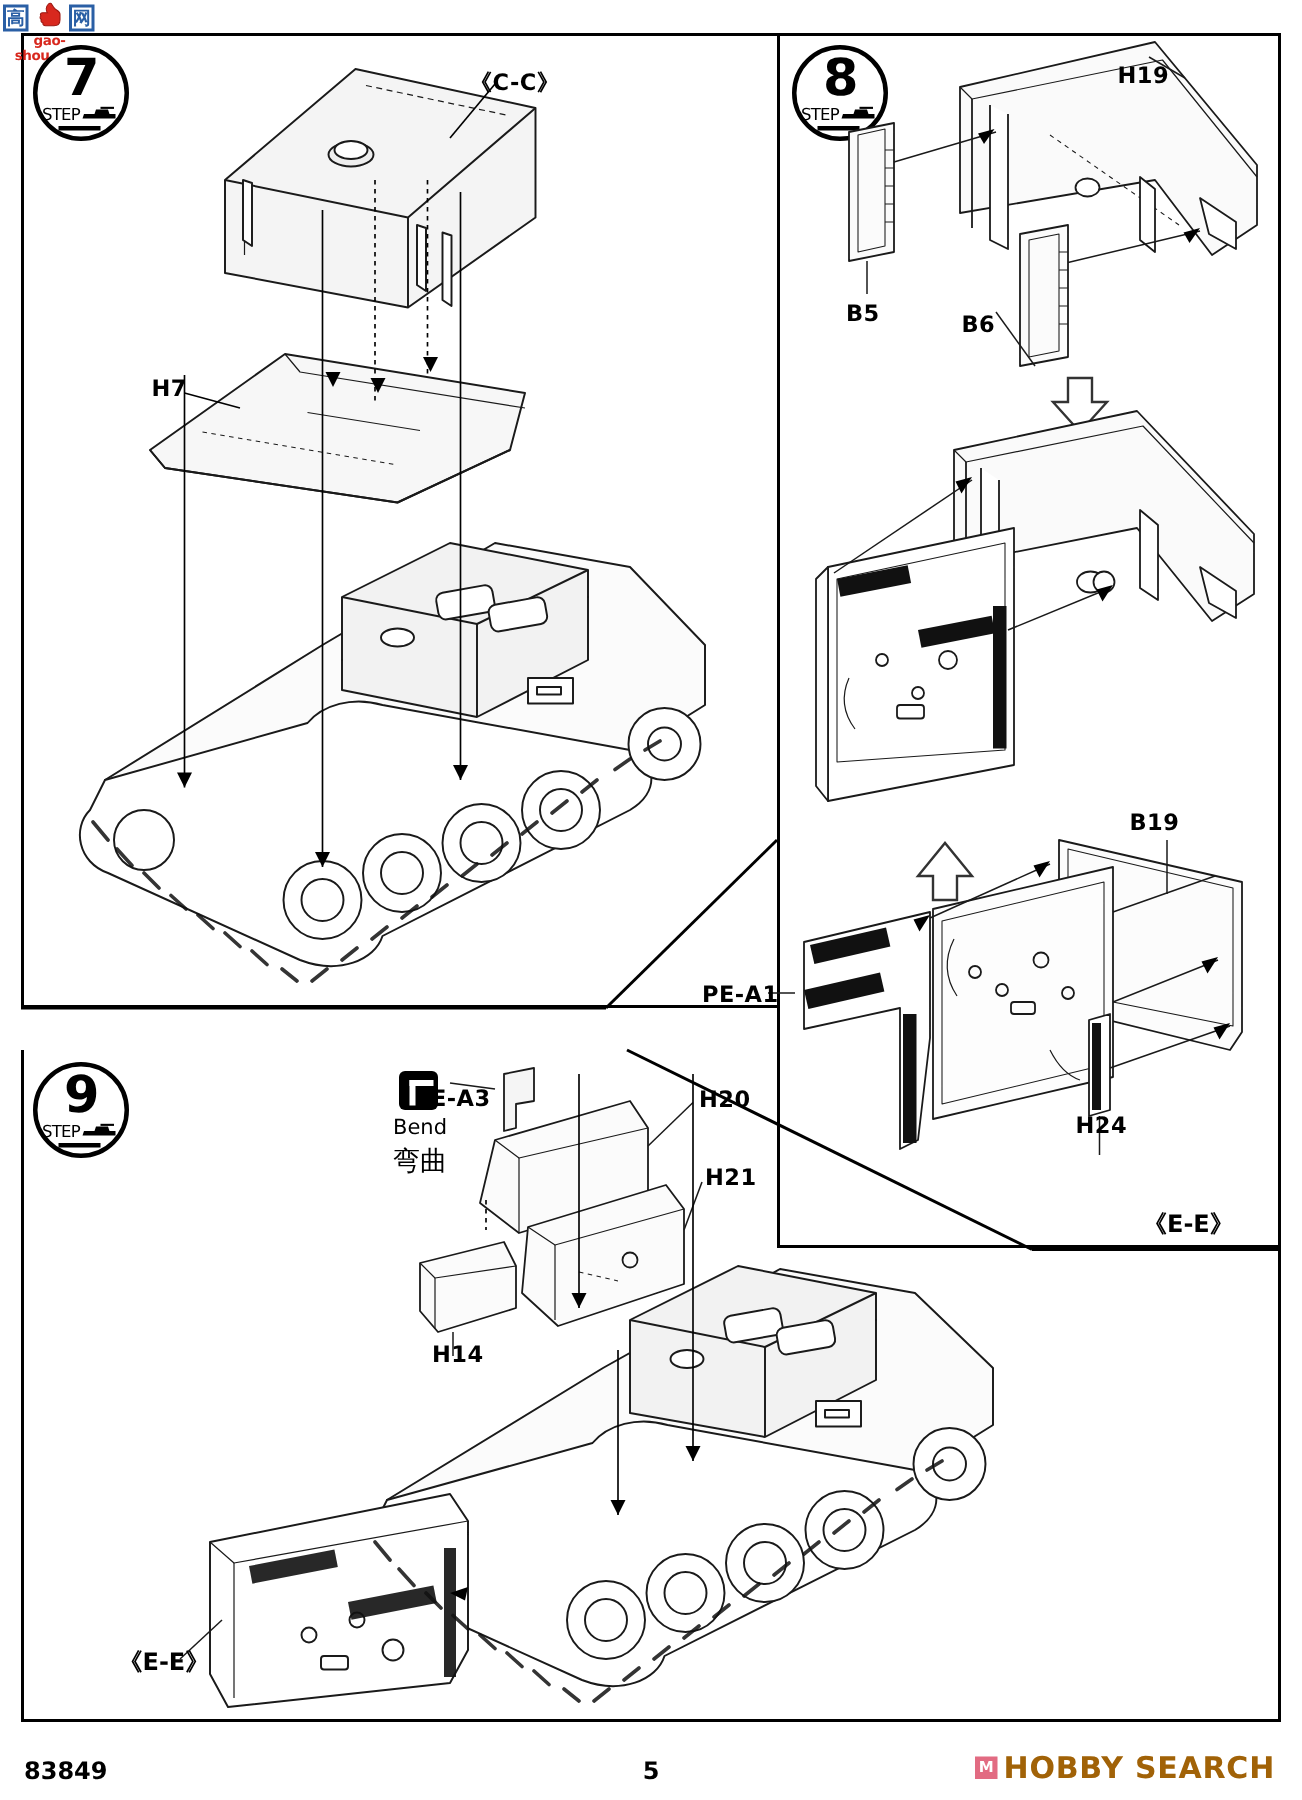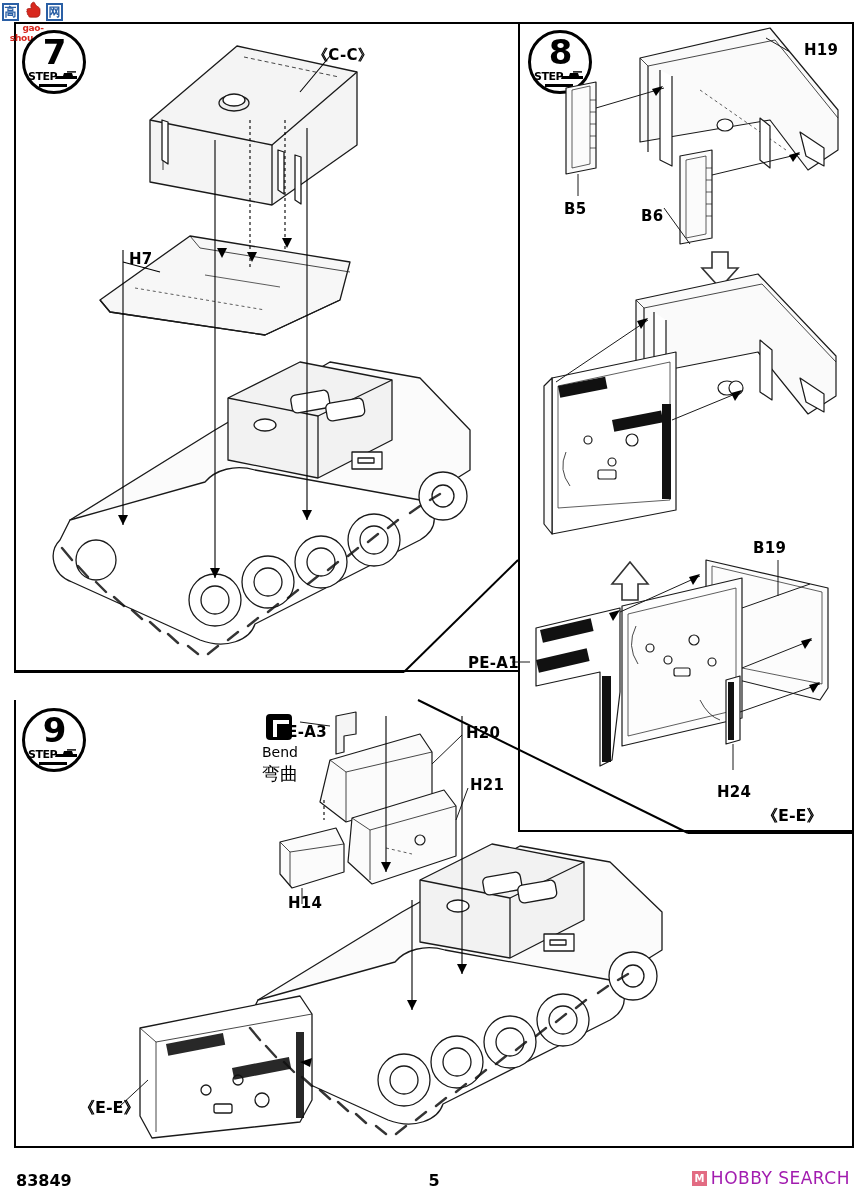--- a/index.html
+++ b/index.html
@@ -19,21 +19,21 @@
   svg.overlay{position:absolute;left:0;top:0;width:868px;height:1200px;
               pointer-events:none;}
 
   
   .step-badge{position:absolute;width:58px;height:58px;border-radius:50%;
               border:3px solid #000;background:#fff;}
   .step-badge .num{position:absolute;left:0;right:0;top:1px;text-align:center;
       font-family:"DejaVu Sans",sans-serif;font-weight:700;font-size:34px;
       line-height:36px;letter-spacing:-1px;}
   .step-badge .word{position:absolute;left:3px;bottom:8px;
-      font-family:"DejaVu Sans",sans-serif;font-weight:700;font-size:11px;
+      font-family:"DejaVu Sans",sans-serif;font-weight:400;font-size:11px;
       letter-spacing:-.5px;}
   .step-badge .tank{position:absolute;right:5px;bottom:9px;width:24px;height:12px;}
   .step-badge .bar{position:absolute;left:14px;bottom:4px;width:28px;height:3px;background:#000;}
 
   
   .lbl{position:absolute;font-family:"DejaVu Sans",sans-serif;font-weight:700;
        font-size:15px;letter-spacing:.3px;white-space:nowrap;}
   .section-lbl{position:absolute;font-family:"DejaVu Sans",sans-serif;
        font-weight:700;font-size:16px;white-space:nowrap;}
 
@@ -55,22 +55,22 @@
   .gs-url{position:absolute;left:0;top:22px;width:62px;text-align:center;
           color:#d8281e;font-family:"DejaVu Sans",sans-serif;font-weight:700;
           font-size:9px;letter-spacing:-.3px;}
   .gs-thumb{position:absolute;left:22px;top:0px;width:20px;height:22px;}
 
   #logo-hobby{position:absolute;right:18px;bottom:12px;height:20px;
               display:flex;align-items:center;gap:4px;}
   .hs-mark{width:15px;height:15px;background:#e26b82;color:#fff;
            font-family:"DejaVu Sans",sans-serif;font-weight:700;font-size:10px;
            text-align:center;line-height:15px;}
-  .hs-text{font-family:"DejaVu Sans",sans-serif;font-weight:400;font-size:17px;
-           color:#a21caf;letter-spacing:.5px;}
+  .hs-text{font-family:"DejaVu Sans",sans-serif;font-weight:700;font-size:20px;
+           color:#a16207;letter-spacing:.5px;}
 
   
   .footer-txt{position:absolute;font-family:"DejaVu Sans",sans-serif;
               font-weight:700;font-size:16px;}
   #kit-no{left:16px;bottom:10px;}
   #page-no{left:0;right:0;bottom:10px;text-align:center;font-size:16px;}
 </style>
 </head>
 <body>
 
@@ -188,21 +188,21 @@
       <path d="M287 248 l-5 -10 h10 Z"></path>
     </g>
 
     <g stroke="#000" stroke-width="1.1">
       <line x1="330" y1="56" x2="300" y2="92"></line>
       <line x1="123" y1="262" x2="160" y2="272"></line>
     </g>
   </svg>
 
   <div class="lbl" style="left:313px;top:46px;">《C-C》</div>
-  <div class="lbl" style="left:101px;top:250px;margin-left:28px;">H7</div>
+  <div class="lbl" style="left:101px;top:250px;">H7</div>
 
   <div class="step-badge" style="left:528px;top:30px;">
     <div class="num">8</div>
     <div class="word">STEP</div>
     <svg class="tank" viewBox="0 0 24 12">
       <path d="M1 9 L2 6 L9 6 L10 3 L18 3 L19 6 L23 6 L23 9 Z" fill="#000"></path>
       <rect x="13" y="1.2" width="9" height="1.4" fill="#000"></rect>
     </svg>
     <div class="bar"></div>
   </div>
@@ -314,26 +314,26 @@
       <rect x="728" y="682" width="6" height="58"></rect>
     </g>
     <g fill="#000">
       <path d="M700 574 l-11 3 l4 8 Z"></path>
       <path d="M812 638 l-11 3 l4 8 Z"></path>
       <path d="M820 682 l-11 3 l4 8 Z"></path>
       <path d="M620 610 l-11 3 l4 8 Z"></path>
     </g>
   </svg>
 
-  <div class="lbl" style="left:804px;top:41px;">H19</div>
+  <div class="lbl" style="left:745px;top:41px;">H19</div>
   <div class="lbl" style="left:564px;top:200px;">B5</div>
   <div class="lbl" style="left:641px;top:207px;">B6</div>
   <div class="lbl" style="left:753px;top:539px;">B19</div>
   <div class="lbl" style="left:468px;top:654px;">PE-A1</div>
-  <div class="lbl" style="left:717px;top:783px;">H24</div>
+  <div class="lbl" style="left:717px;top:741px;">H24</div>
   <div class="section-lbl" style="left:762px;top:806px;">《E-E》</div>
 
   <div class="step-badge" style="left:22px;top:708px;">
     <div class="num">9</div>
     <div class="word">STEP</div>
     <svg class="tank" viewBox="0 0 24 12">
       <path d="M1 9 L2 6 L9 6 L10 3 L18 3 L19 6 L23 6 L23 9 Z" fill="#000"></path>
       <rect x="13" y="1.2" width="9" height="1.4" fill="#000"></rect>
     </svg>
     <div class="bar"></div>

